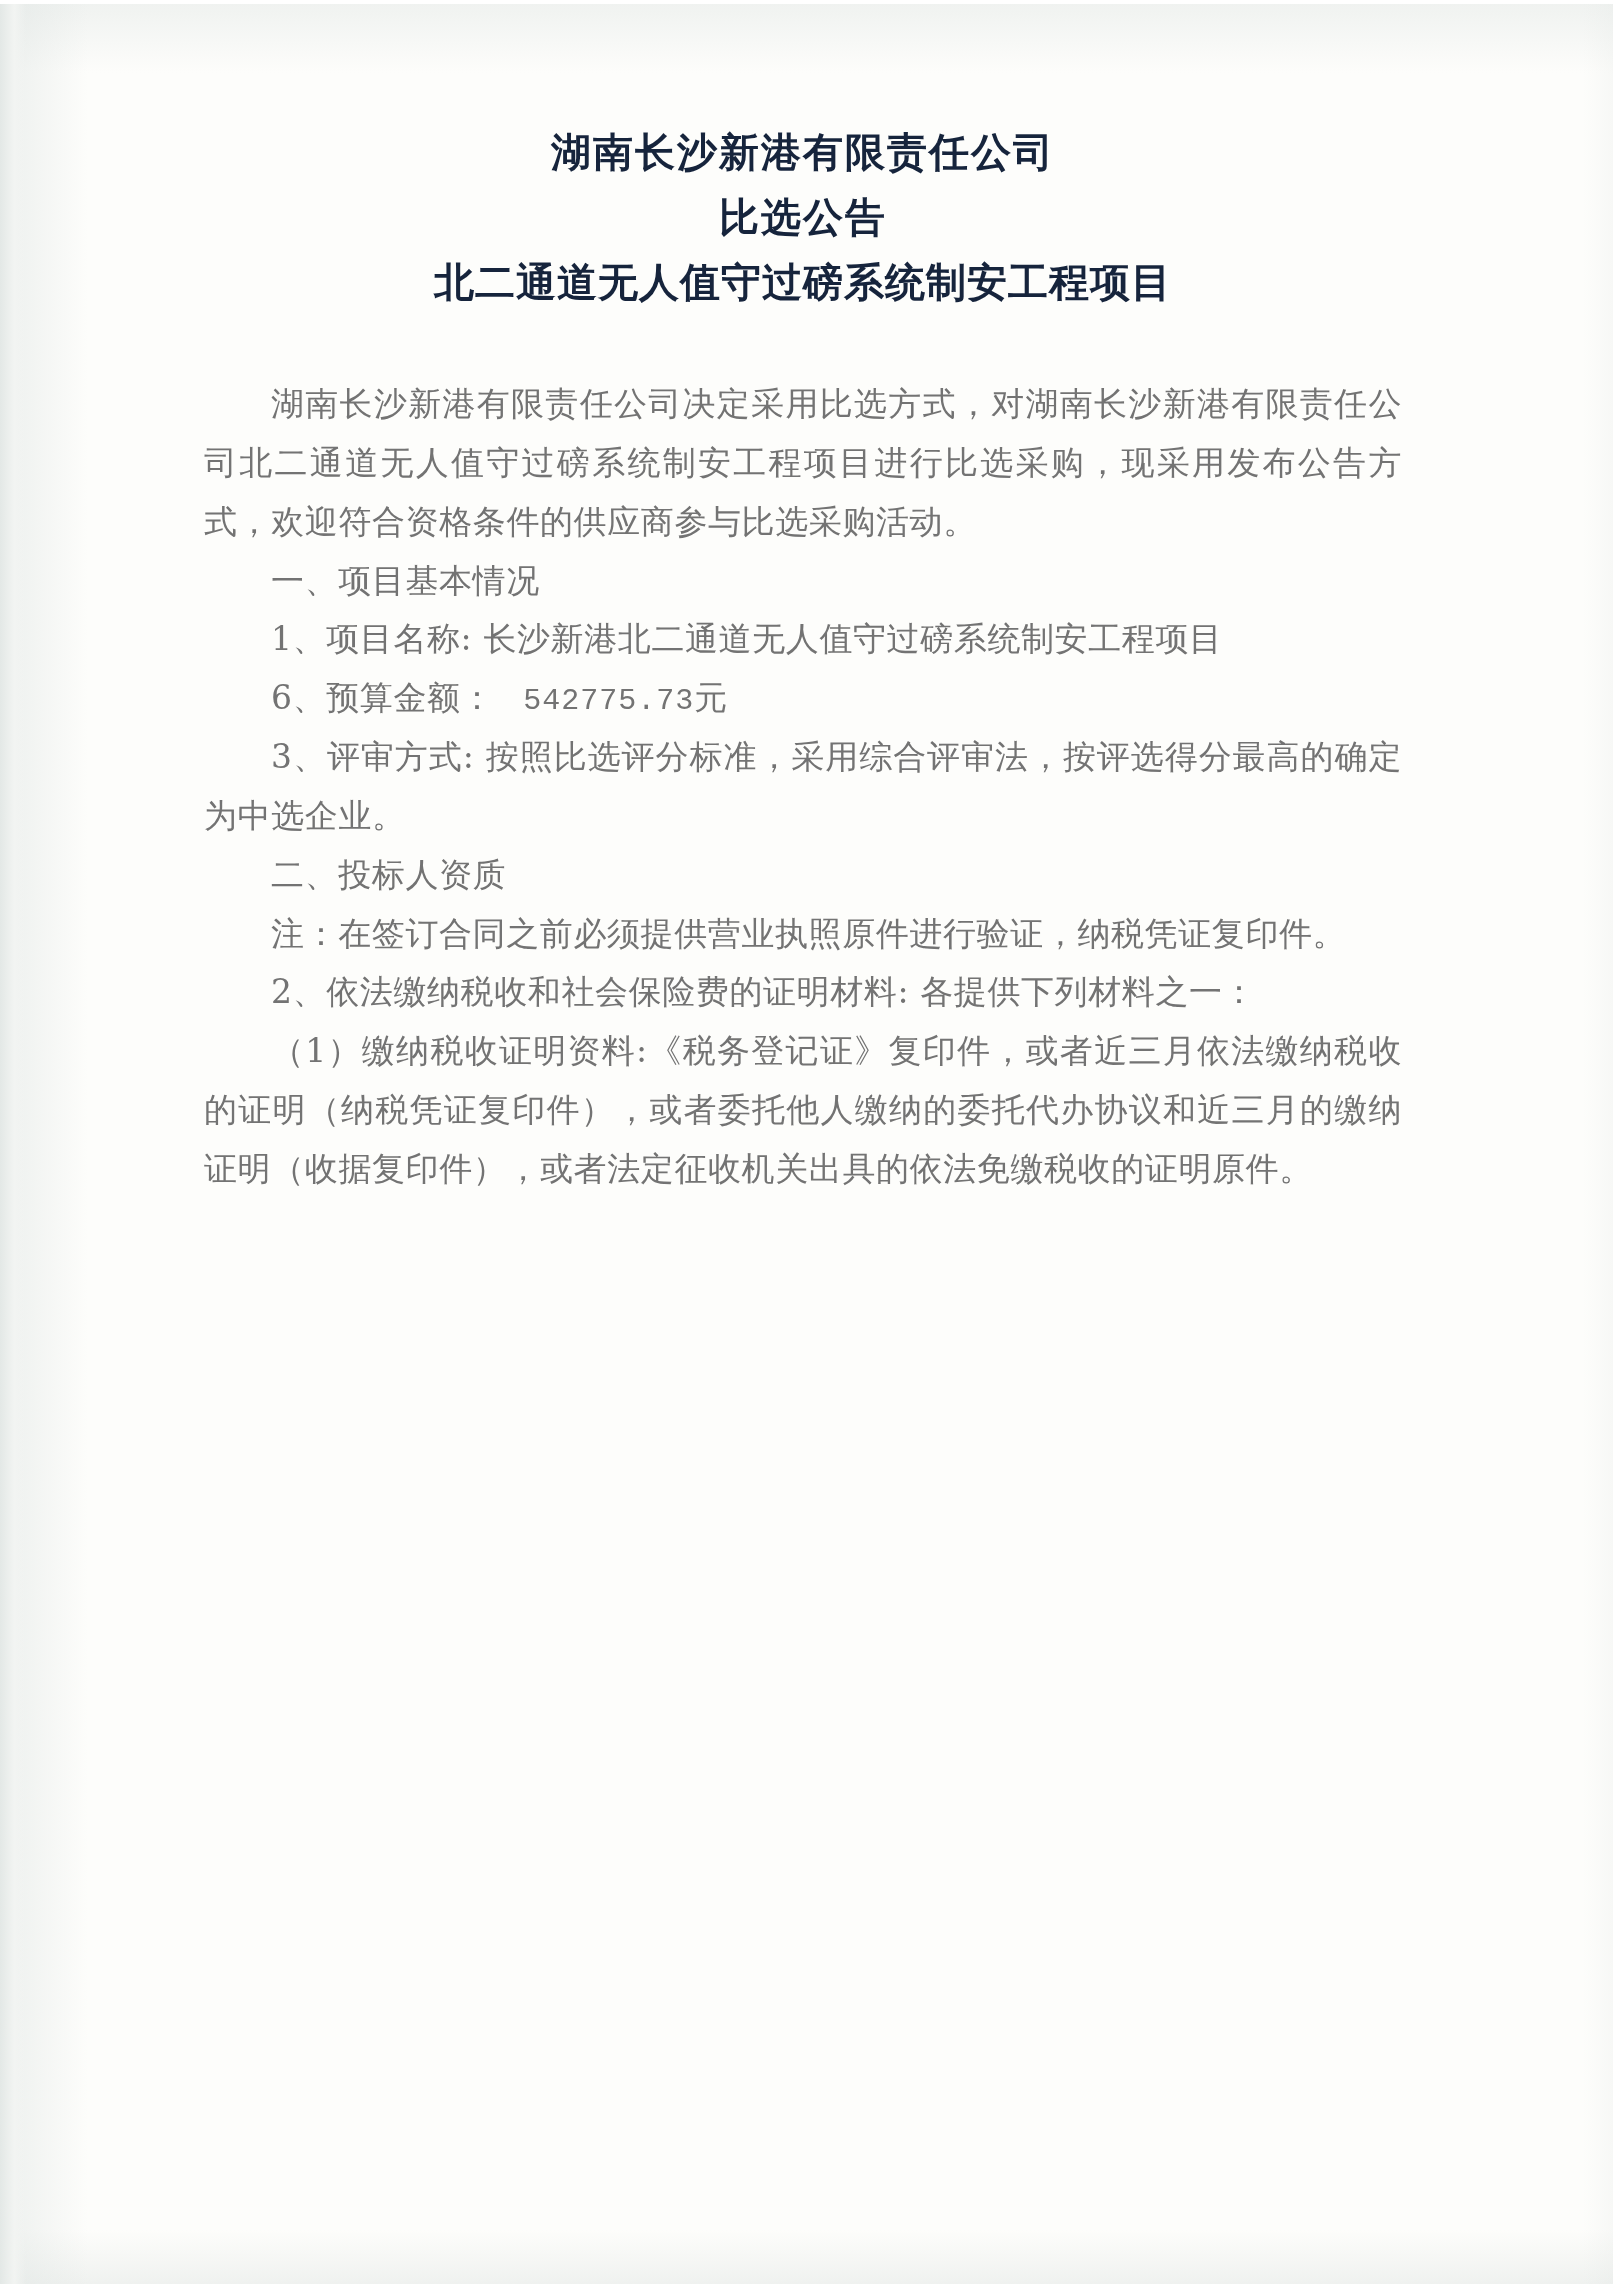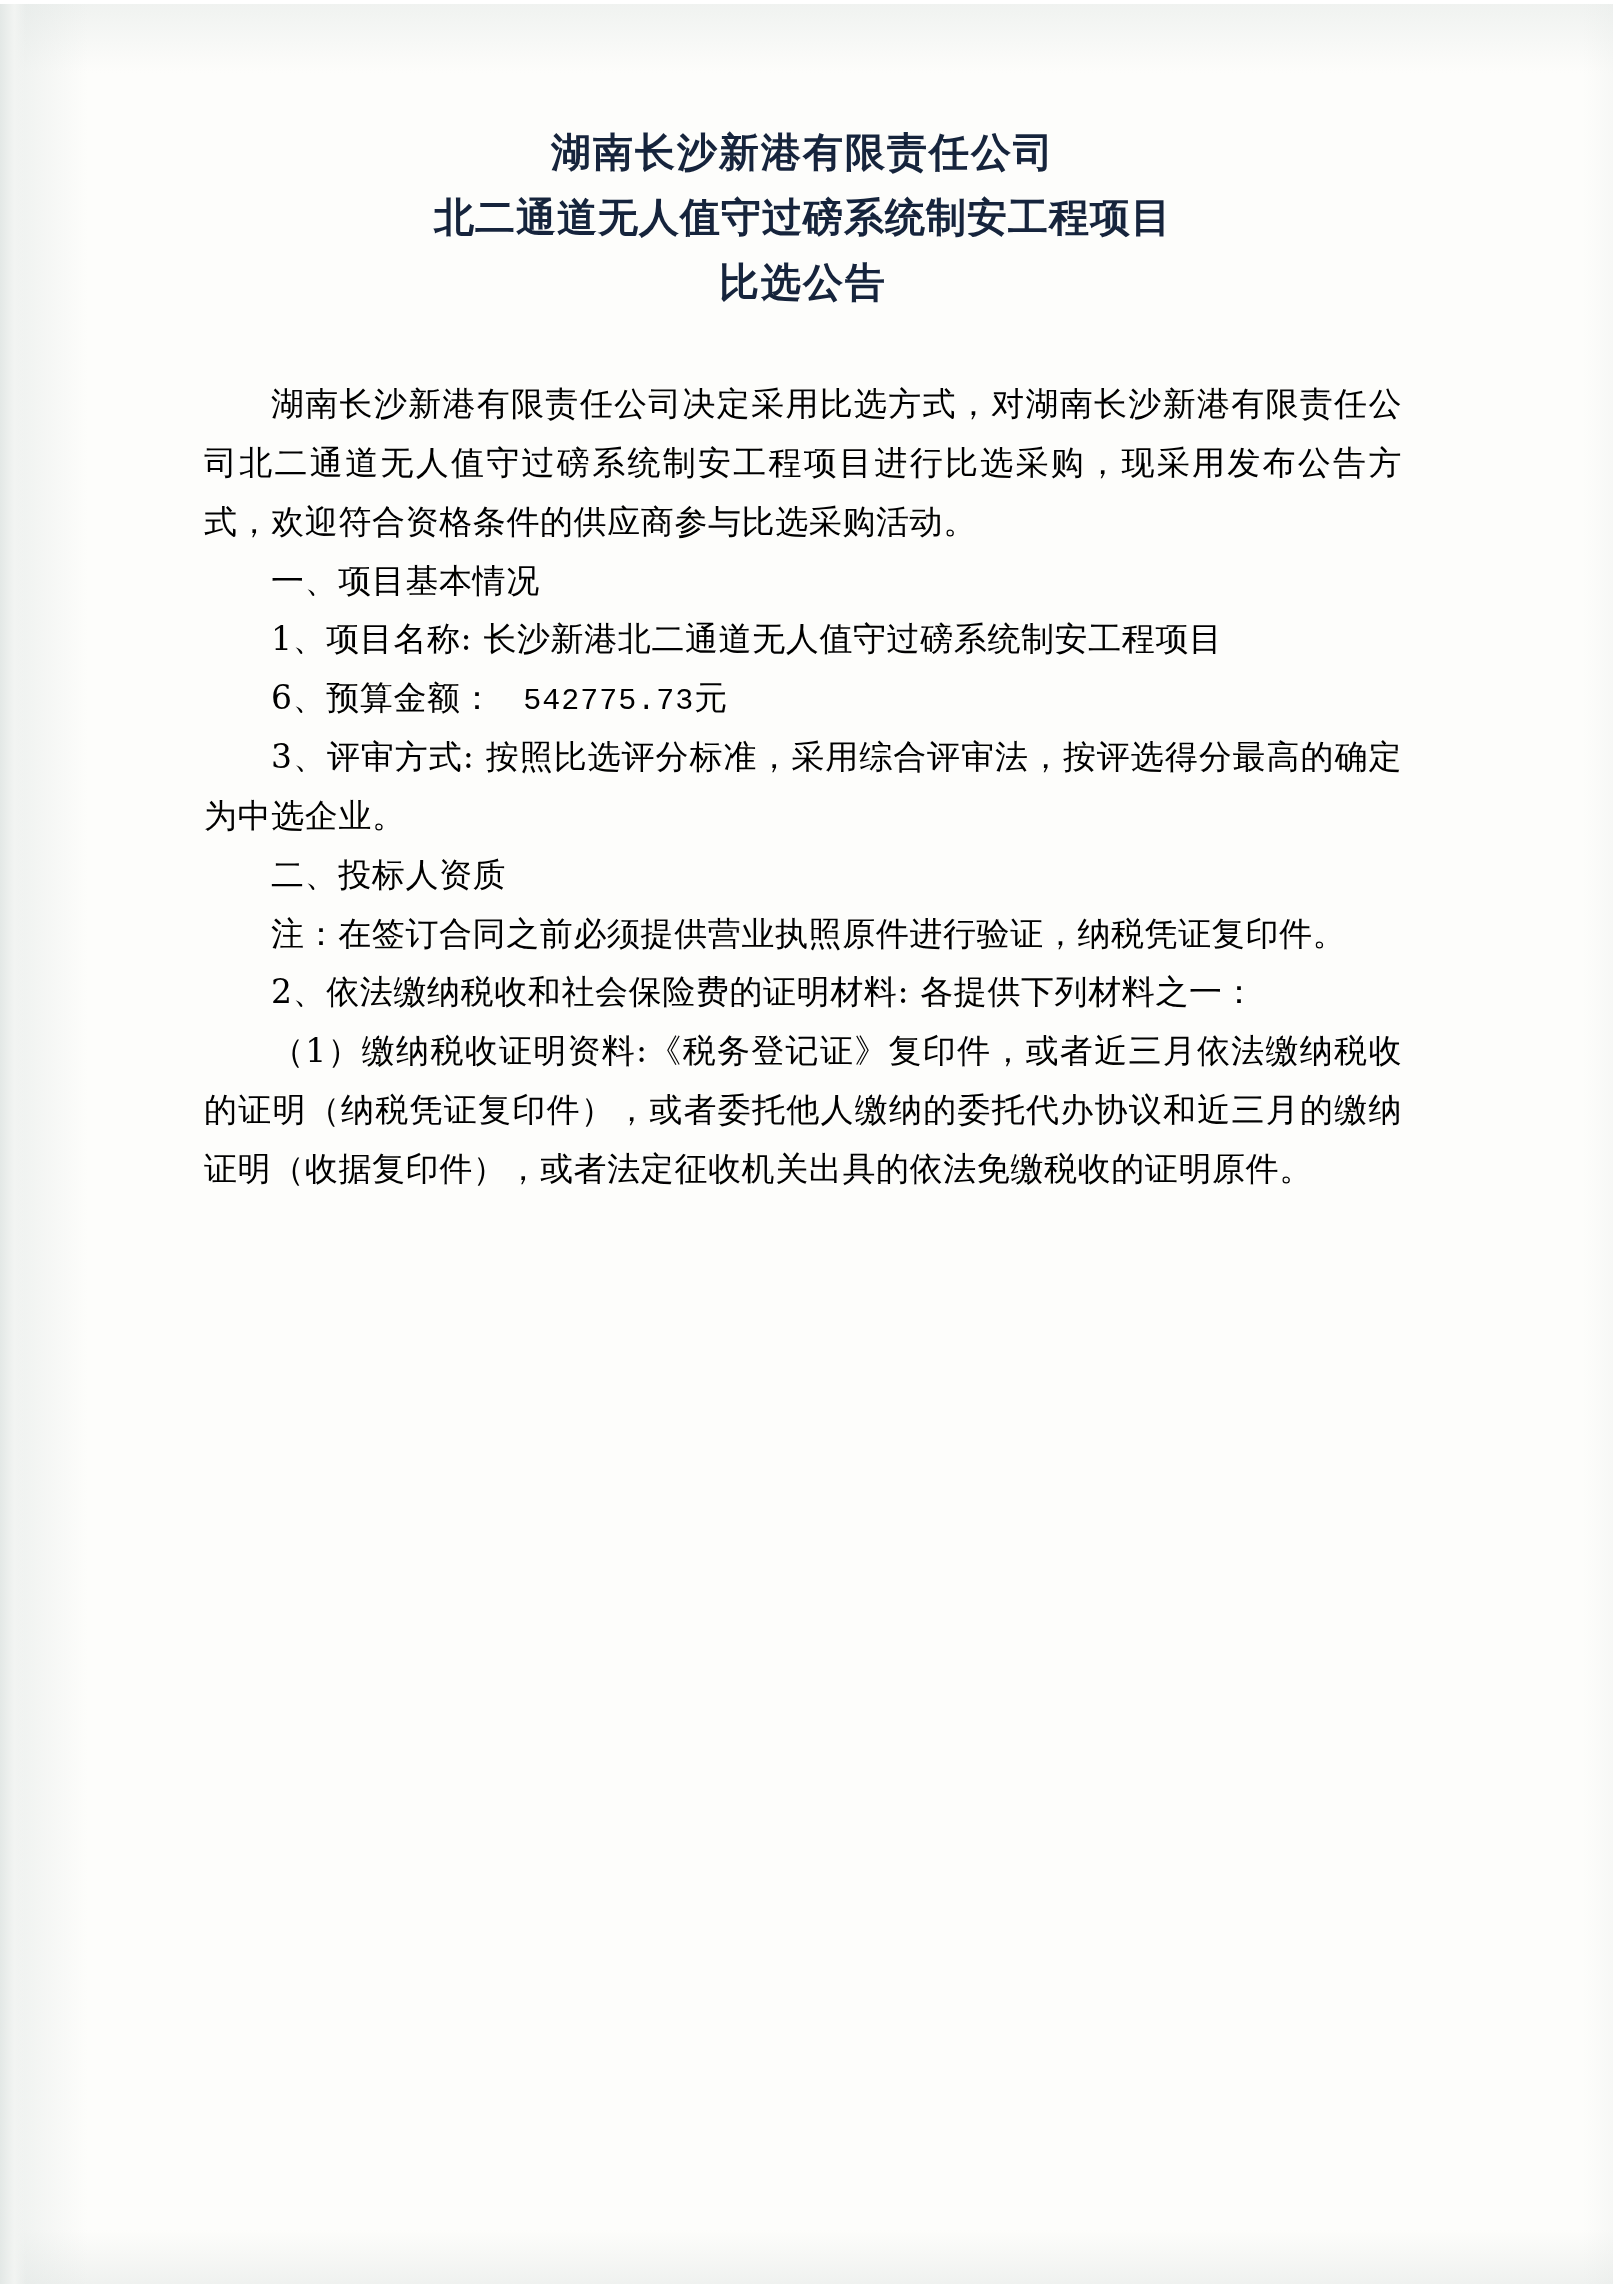--- a/index.html
+++ b/index.html
@@ -68,21 +68,21 @@
   }
   .doc-title .line { display: block; }
   .title-line-2 { letter-spacing: 1px; }
   .body-text {
     margin-top: 61px;
     font-size: 33px;
     line-height: 1.78;
     text-align: justify;
     text-justify: inter-ideograph;
     letter-spacing: 0.6px;
-    color: #000000;
+    color: #737373;
   }
   .para {
     margin: 0 0 0 0;
     text-indent: 0;
   }
   .indent2 { text-indent: 67px; }
   .bold-seg { font-weight: bold; }
   .num-ascii {
     font-family: Liberation Mono, monospace;
     font-size: 30px;
@@ -97,22 +97,22 @@
   <div class="paper-tint"></div>
   <div class="edge-left"></div>
   <div class="edge-right"></div>
   <div class="margin-tick tick-right-1"></div>
   <div class="margin-tick tick-right-2"></div>
 
   <div class="content">
 
     <div class="doc-title">
       <span class="line">湖南长沙新港有限责任公司</span>
+      <span class="line">比选公告</span>
       <span class="line title-line-2">北二通道无人值守过磅系统制安工程项目</span>
-      <span class="line">比选公告</span>
     </div>
 
     <div class="body-text">
 
       <p class="para indent2">湖南长沙新港有限责任公司决定采用比选方式，对湖南长沙新港有限责任公司北二通道无人值守过磅系统制安工程项目进行比选采购，现采用发布公告方式，欢迎符合资格条件的供应商参与比选采购活动。</p>
 
       <p class="para indent2">一、项目基本情况</p>
 
       <p class="para indent2">1、项目名称: 长沙新港北二通道无人值守过磅系统制安工程项目</p>
 

